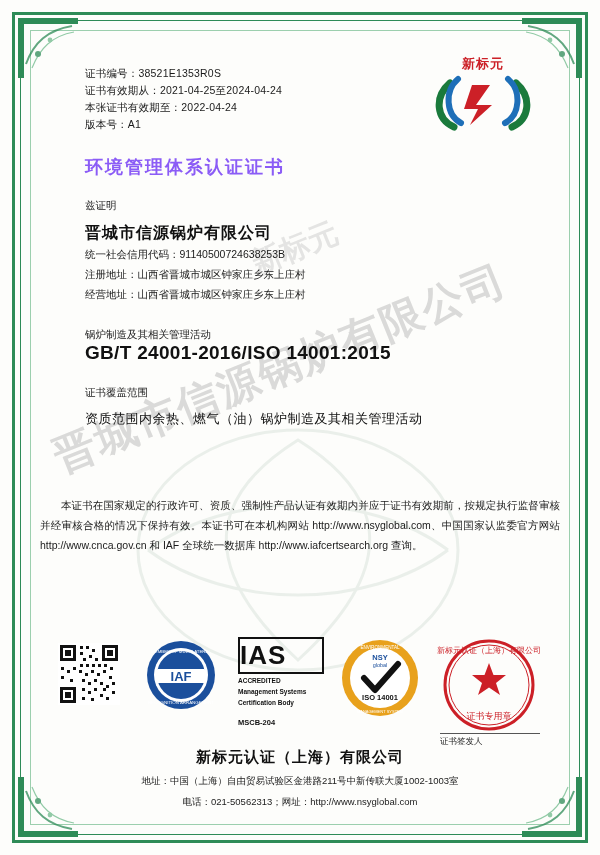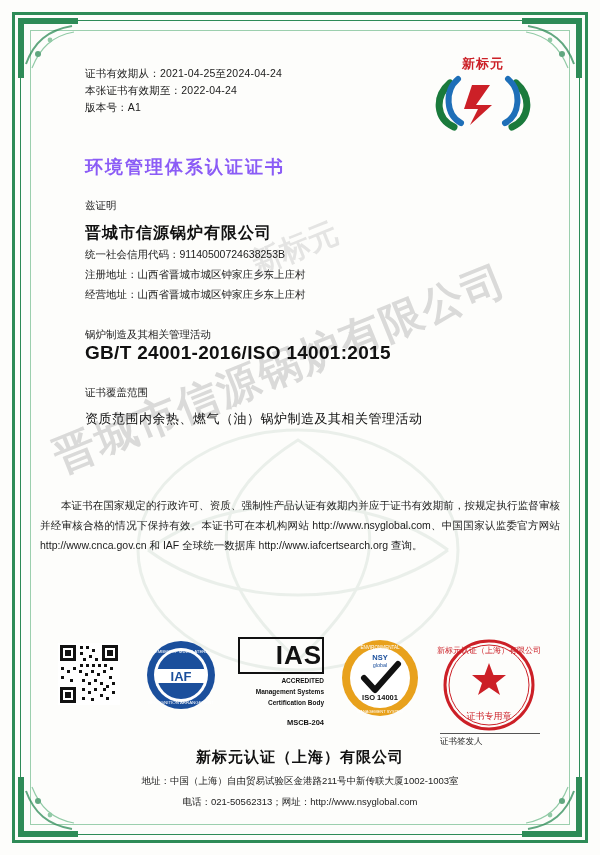--- a/index.html
+++ b/index.html
@@ -221,21 +221,21 @@
   }
   .iaf {
     position: absolute;
     left: 105px; top: 4px;
     width: 72px; height: 72px;
   }
   .ias {
     position: absolute;
     left: 198px; top: 2px;
     width: 86px; height: 86px;
-    text-align: right;
+    text-align: left;
   }
   .ias-box {
     border: 2px solid #111;
     font-size: 26px;
     font-weight: bold;
     letter-spacing: 1px;
     padding: 3px 0 4px;
     line-height: 26px;
   }
   .ias-sub {
@@ -339,20 +339,21 @@
       <path d="M20 150 C 100 90, 240 90, 320 150" fill="none" stroke="#4a7a5c" stroke-width="3"></path>
       <path d="M20 150 C 100 210, 240 210, 320 150" fill="none" stroke="#4a7a5c" stroke-width="3"></path>
     </svg>
     <div class="wm-text2">新标元</div>
     <div class="wm-text">晋城市信源锅炉有限公司</div>
   </div>
 
   <div class="content">
 
     <div class="header">
+      <div class="meta-line">证书编号：38521E1353R0S</div>
       <div class="meta-line">证书有效期从：2021-04-25至2024-04-24</div>
       <div class="meta-line">本张证书有效期至：2022-04-24</div>
       <div class="meta-line">版本号：A1</div>
 
       <div class="logo">
         <div class="logo-cn">新标元</div>
         <svg viewBox="0 0 110 60" width="110" height="60">
           <path d="M22 12 C 6 26, 8 48, 26 56" fill="none" stroke="#1a7a3c" stroke-width="7" stroke-linecap="round"></path>
           <path d="M88 12 C 104 26, 102 48, 84 56" fill="none" stroke="#1a7a3c" stroke-width="7" stroke-linecap="round"></path>
           <path d="M30 8 C 16 20, 18 44, 33 52" fill="none" stroke="#1e6fb8" stroke-width="6" stroke-linecap="round"></path>

